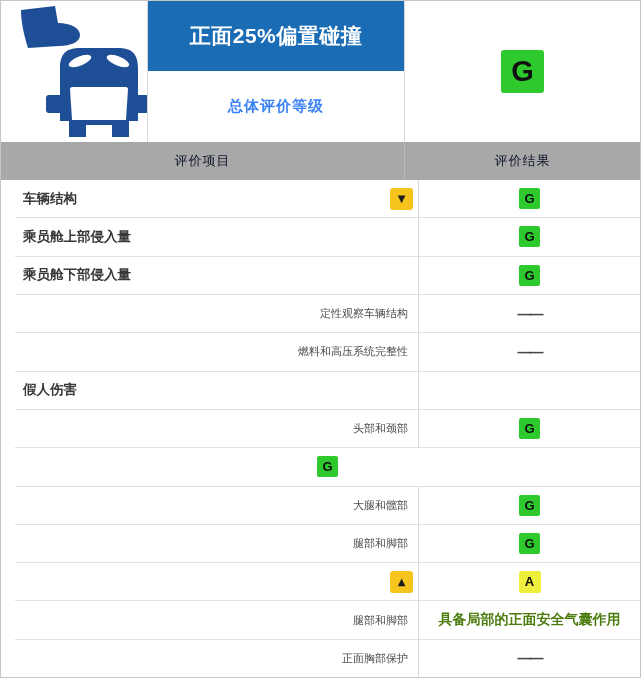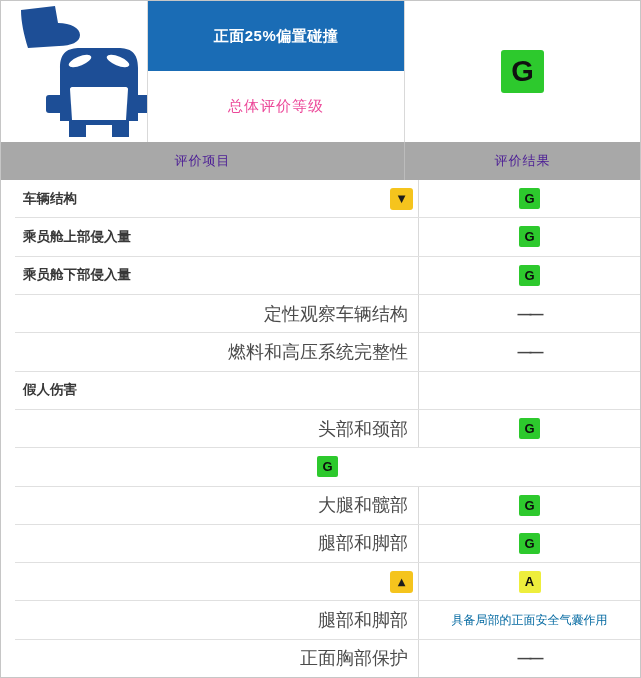--- a/index.html
+++ b/index.html
@@ -30,40 +30,40 @@
     display:flex;align-items:center;justify-content:center;
   }
   .title-cell{
     width:257px;flex:0 0 257px;
     border-right:1px solid #d9d9d9;
     display:flex;flex-direction:column;
   }
   .banner{
     height:70px;flex:0 0 70px;
     background:var(--banner-blue);
-    color:#fff;font-size:15px;font-weight:bold;
+    color:#fff;font-size:21px;font-weight:bold;
     display:flex;align-items:center;justify-content:center;
     letter-spacing:.5px;
   }
   .overall-label{
     flex:1;display:flex;align-items:center;justify-content:center;
-    font-size:15px;font-weight:normal;color:#ec4899;letter-spacing:1px;
+    font-size:15px;font-weight:bold;color:#3b82f6;letter-spacing:1px;
   }
   .grade-cell{flex:1;display:flex;align-items:center;justify-content:center;}
   .big-grade{
     width:43px;height:43px;border-radius:3px;
     background:var(--grade-green);color:#101010;
     font-size:29px;font-weight:bold;
     display:flex;align-items:center;justify-content:center;
   }
   
   .table-header{
     height:38px;flex:0 0 38px;
     background:var(--header-gray);
-    display:flex;color:#4c1d95;font-size:13px;
+    display:flex;color:#0f172a;font-size:13px;
   }
   .th-item{
     width:404px;flex:0 0 404px;
     border-right:1px solid #bcbcbc;
     display:flex;align-items:center;justify-content:center;
     letter-spacing:1px;
   }
   .th-result{flex:1;display:flex;align-items:center;justify-content:center;letter-spacing:1px;}
   
   .rows{flex:1;display:flex;flex-direction:column;padding-left:14px;}
@@ -73,41 +73,41 @@
     width:404px;flex:0 0 404px;
     border-right:1px solid #d9d9d9;
     display:flex;align-items:center;
   }
   .cell-item.section{
     justify-content:flex-start;padding-left:8px;
     font-weight:bold;font-size:13.5px;color:#383838;
   }
   .cell-item.sub{
     justify-content:flex-end;padding-right:10px;
-    font-size:18px;color:#4b4b4b;
+    font-size:11px;color:#4b4b4b;
   }
   .cell-result{
     flex:1;display:flex;align-items:center;justify-content:center;
   }
   .toggle{
     width:23px;height:22px;border:none;border-radius:3px;
     background:var(--toggle-amber);
     display:flex;align-items:center;justify-content:center;
     margin-left:auto;margin-right:5px;cursor:pointer;padding:0;
   }
   .tri{font-size:10px;line-height:1;color:#1c1c1c;font-family:"DejaVu Sans",sans-serif;}
   .badge{
     width:21px;height:21px;border-radius:2px;
     font-size:13px;font-weight:bold;color:#0d0d0d;
     display:flex;align-items:center;justify-content:center;
   }
   .badge.green{background:var(--grade-green);}
   .badge.yellow{background:var(--grade-yellow);width:22px;height:22px;}
   .dash{font-size:14px;font-weight:bold;color:#454545;letter-spacing:-2px;}
-  .result-text{font-size:12px;font-weight:normal;color:#0369a1;}
+  .result-text{font-size:14px;font-weight:bold;color:#4d7c0f;}
   .car-icon svg .b{fill:var(--icon-blue);}
   .car-icon svg .w{fill:#fff;}
 </style>
 </head>
 <body>
 
 <div class="sheet">
 
   <div class="top-block">
     <div class="icon-cell">

